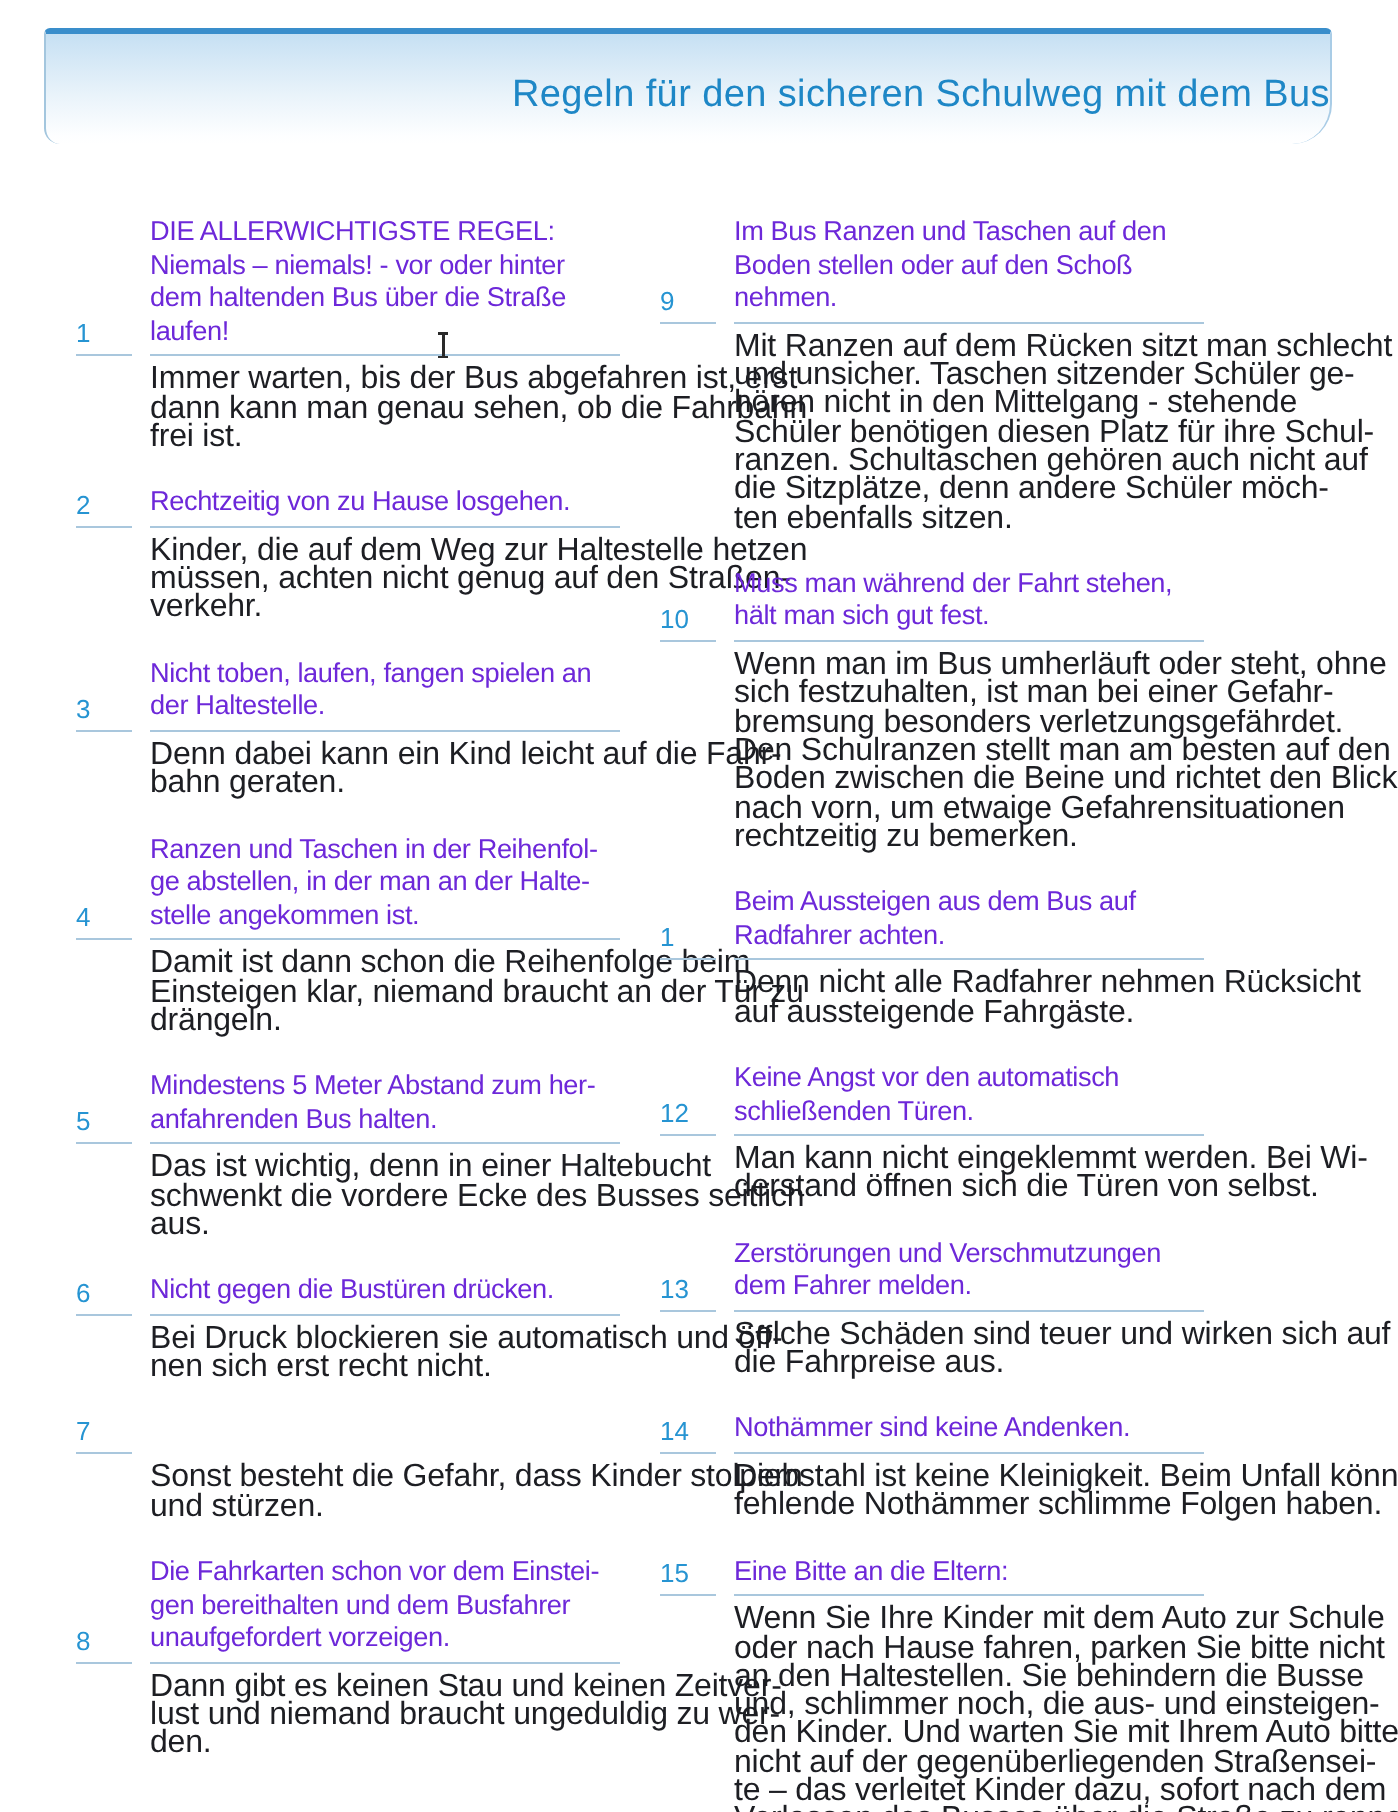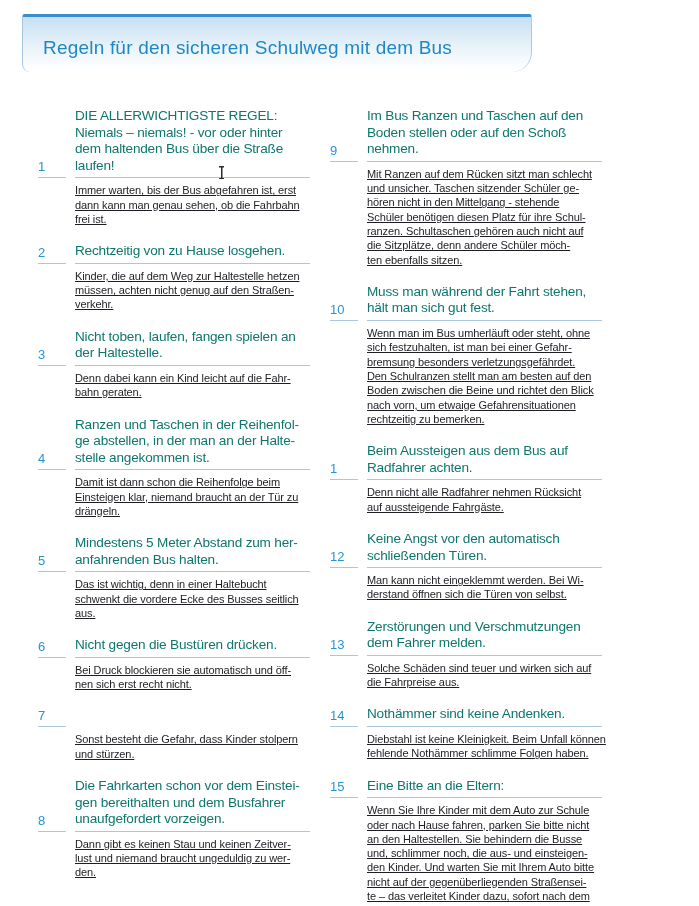--- a/index.html
+++ b/index.html
@@ -12,29 +12,29 @@
   .page {
     position: relative;
     width: 699px; height: 906px;
     background: #ffffff;
     overflow: hidden;
   }
   
   .header-box {
     box-sizing: border-box;
     margin: 14px 51px 0 22px;
-    width: 510px; height: 58px;
+    width: 644px; height: 58px;
     border-top: 3px solid #3a8ecb;
     border-left: 1px solid #a3c6de;
     border-right: 1px solid #a9cce6;
     border-bottom: none;
     border-radius: 3px 3px 20px 8px;
     background: linear-gradient(180deg, #c6e0f3 0%, #e9f3fa 55%, #fdfeff 92%, #ffffff 100%);
     display: flex; align-items: center;
-    padding-left: 20px; padding-top: 6px;
+    padding-left: 20px; padding-top: 6px; justify-content: flex-end;
   }
   .header-title {
     font-size: 19px;
     color: #1e87c6;
     letter-spacing: 0.2px;
     font-weight: 400;
   }
   
   .columns {
     display: flex;
@@ -50,35 +50,34 @@
     border-bottom: 1px solid #a9c7dd;
     color: #2694d2;
     font-size: 13px; line-height: 15px;
   }
   .rule-title {
     flex: none;
     box-sizing: border-box;
     width: 235px;
     margin: 0; padding-bottom: 3px;
     border-bottom: 1px solid #a9c7dd;
-    color: #0f766e;
+    color: #6d28d9;
     font-size: 13.6px; line-height: 16.6px;
     font-weight: 400;
     letter-spacing: -0.2px;
     white-space: pre;
     overflow: visible;
   }
   .rule-body {
     margin: 5px 0 0 37px;
     color: #1d1e23;
-    font-size: 11px; line-height: 14.3px;
+    font-size: 16px; line-height: 14.3px;
     letter-spacing: -0.1px;
     white-space: pre;
     overflow: visible;
-    text-decoration: underline;
   }
   
   .ibeam {
     position: absolute;
     left: 218px; top: 166px;
     width: 7px; height: 13px;
     background:
       linear-gradient(#2a2a2a, #2a2a2a) 50% 0 / 1.5px 100% no-repeat,
       linear-gradient(#2a2a2a, #2a2a2a) 50% 0 / 5px 1.5px no-repeat,
       linear-gradient(#2a2a2a, #2a2a2a) 50% 100% / 5px 1.5px no-repeat;

